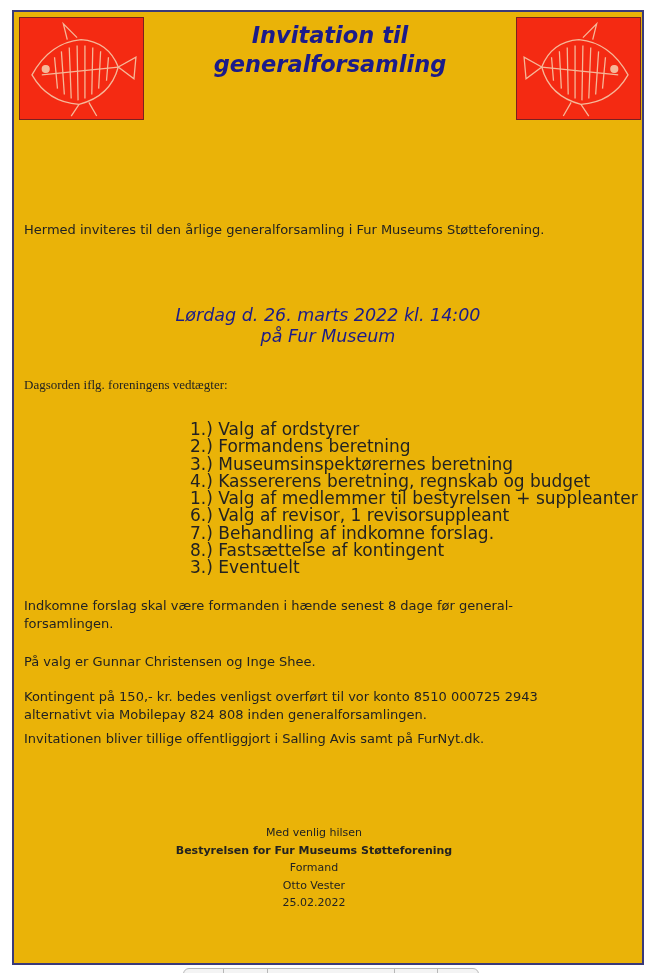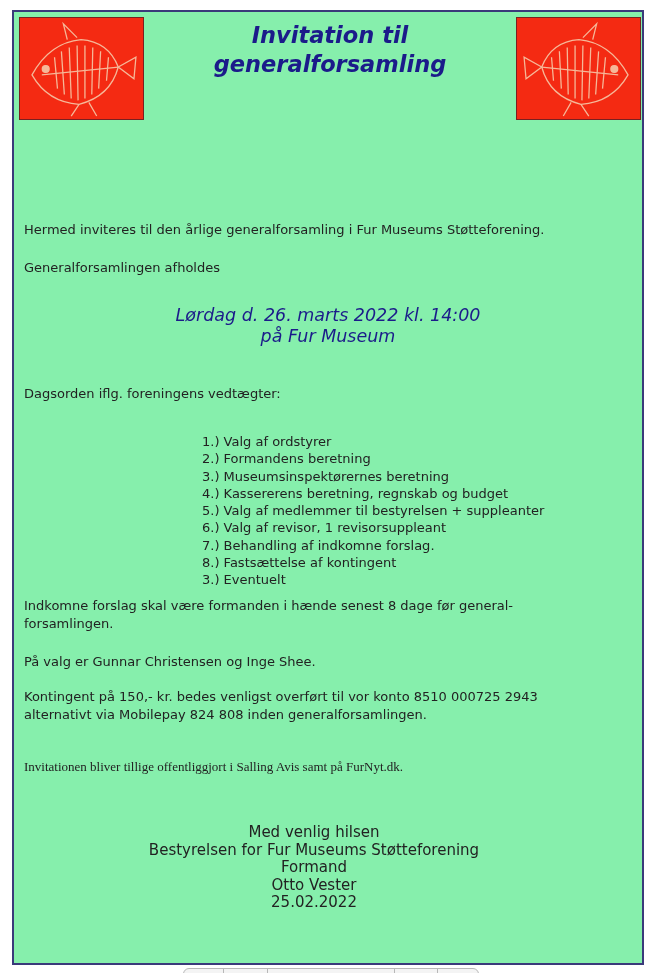--- a/index.html
+++ b/index.html
@@ -1,36 +1,36 @@
 <!DOCTYPE html>
 <html><head>
   <meta charset="utf-8">
   <style>
     html, body { margin: 0; padding: 0; background: #ffffff; }
     body { width: 659px; height: 973px; position: relative; overflow: hidden;
            font-family: "DejaVu Sans", sans-serif; color: #222222; }
     .page { position: absolute; left: 12px; top: 10px; width: 628px; height: 951px;
-            border: 2px solid #3a3a7a; background: #86efac; box-sizing: content-box; }
+            border: 2px solid #3a3a7a; background: #eab308; box-sizing: content-box; }
     .fish { position: absolute; top: 5px; width: 125px; height: 103px;
             background: #f42a12; border: 1px solid #7a2020; box-sizing: border-box; overflow: hidden; }
     .fish.left { left: 5px; }
     .fish.right { left: 502px; }
     .fish svg { width: 100%; height: 100%; display: block; }
     .fish.right svg { transform: scaleX(-1); }
     .title { position: absolute; left: 140px; width: 352px; top: 9px; text-align: center;
              color: #1b1b8a; font-weight: bold; font-style: italic; font-size: 22.5px; line-height: 29px;
              font-family: "DejaVu Sans", sans-serif; }
     .title div { white-space: nowrap; }
     .body-text { position: absolute; left: 10px; width: 600px; font-size: 13px; line-height: 18px; color: #222; }
     .meeting { position: absolute; left: 0; width: 628px; top: 293px; text-align: center;
                color: #1b1b8a; font-weight: normal; font-style: italic; font-size: 17.5px; line-height: 21px; }
-    .agenda { position: absolute; left: 176px; top: 409px; font-size: 13px; line-height: 17.3px; margin: 12px; padding: 0; list-style: none; }
+    .agenda { position: absolute; left: 176px; top: 409px; font-size: 17px; line-height: 17.3px; margin: 0; padding: 0; list-style: none; }
     .agenda li { white-space: nowrap; }
-    .signature { position: absolute; left: 0; width: 600px; top: 812px; text-align: center; font-size: 15px; line-height: 17.5px; }
-    .signature .org { font-weight: normal; }
+    .signature { position: absolute; left: 0; width: 600px; top: 812px; text-align: center; font-size: 11px; line-height: 17.5px; }
+    .signature .org { font-weight: bold; }
     .toolbar { position: absolute; left: 183px; top: 968px; width: 294px; height: 12px;
                border: 1px solid #b8b8b8; border-radius: 6px; background: #f4f4f4; display: flex; }
     .toolbar span { border-right: 1px solid #b8b8b8; height: 100%; }
     .toolbar span:last-child { border-right: none; }
   </style>
 </head>
 <body>
 
 <div class="page">
 
@@ -61,54 +61,53 @@
         <path d="M48 22 L44 6 L58 20"></path>
         <path d="M60 88 L52 100 M70 86 L78 100"></path>
         <path d="M22 58 L100 50"></path>
         <circle cx="26" cy="52" r="3.5" fill="#f6c8a8"></circle>
         <path d="M35 40 L38 72 M42 34 L45 78 M50 30 L52 82 M58 28 L59 84 M66 28 L66 82 M74 30 L73 78 M82 34 L80 72 M90 40 L88 64"></path>
       </g>
     </svg>
   </div>
 
   <div class="body-text" style="top:209px;">Hermed inviteres til den årlige generalforsamling i Fur Museums Støtteforening.</div>
-  <div class="body-text" style="top:247px;">Generalforsamlingen afholdes</div>
 
   <div class="meeting">
     <div>Lørdag d. 26. marts 2022 kl. 14:00</div>
     <div>på Fur Museum</div>
   </div>
 
-  <div class="body-text" style="top:373px;">Dagsorden iflg. foreningens vedtægter:</div>
+  <div class="body-text" style="top:364px;font-family:Liberation Serif, serif;">Dagsorden iflg. foreningens vedtægter:</div>
 
   <ul class="agenda">
     <li>1.) Valg af ordstyrer</li>
     <li>2.) Formandens beretning</li>
     <li>3.) Museumsinspektørernes beretning</li>
     <li>4.) Kassererens beretning, regnskab og budget</li>
-    <li>5.) Valg af medlemmer til bestyrelsen + suppleanter</li>
+    <li>1.) Valg af medlemmer til bestyrelsen + suppleanter</li>
     <li>6.) Valg af revisor, 1 revisorsuppleant</li>
     <li>7.) Behandling af indkomne forslag.</li>
     <li>8.) Fastsættelse af kontingent</li>
     <li>3.) Eventuelt</li>
   </ul>
 
   <div class="body-text" style="top:585px;">
     <div>Indkomne forslag skal være formanden i hænde senest 8 dage før general-</div>
     <div>forsamlingen.</div>
   </div>
 
   <div class="body-text" style="top:641px;">På valg er Gunnar Christensen og Inge Shee.</div>
 
   <div class="body-text" style="top:676px;">
     <div>Kontingent på 150,- kr. bedes venligst overført til vor konto 8510 000725 2943</div>
     <div>alternativt via Mobilepay 824 808 inden generalforsamlingen.</div>
   </div>
 
-  <div class="body-text" style="top:746px;font-family:Liberation Serif, serif;">Invitationen bliver tillige offentliggjort i Salling Avis samt på FurNyt.dk.</div>
+  <div class="body-text" style="top:718px;">Invitationen bliver tillige offentliggjort i Salling Avis samt på FurNyt.dk.</div>
 
   <div class="signature">
     <div>Med venlig hilsen</div>
     <div class="org">Bestyrelsen for Fur Museums Støtteforening</div>
     <div>Formand</div>
     <div>Otto Vester</div>
     <div>25.02.2022</div>
   </div>
 </div>
 

